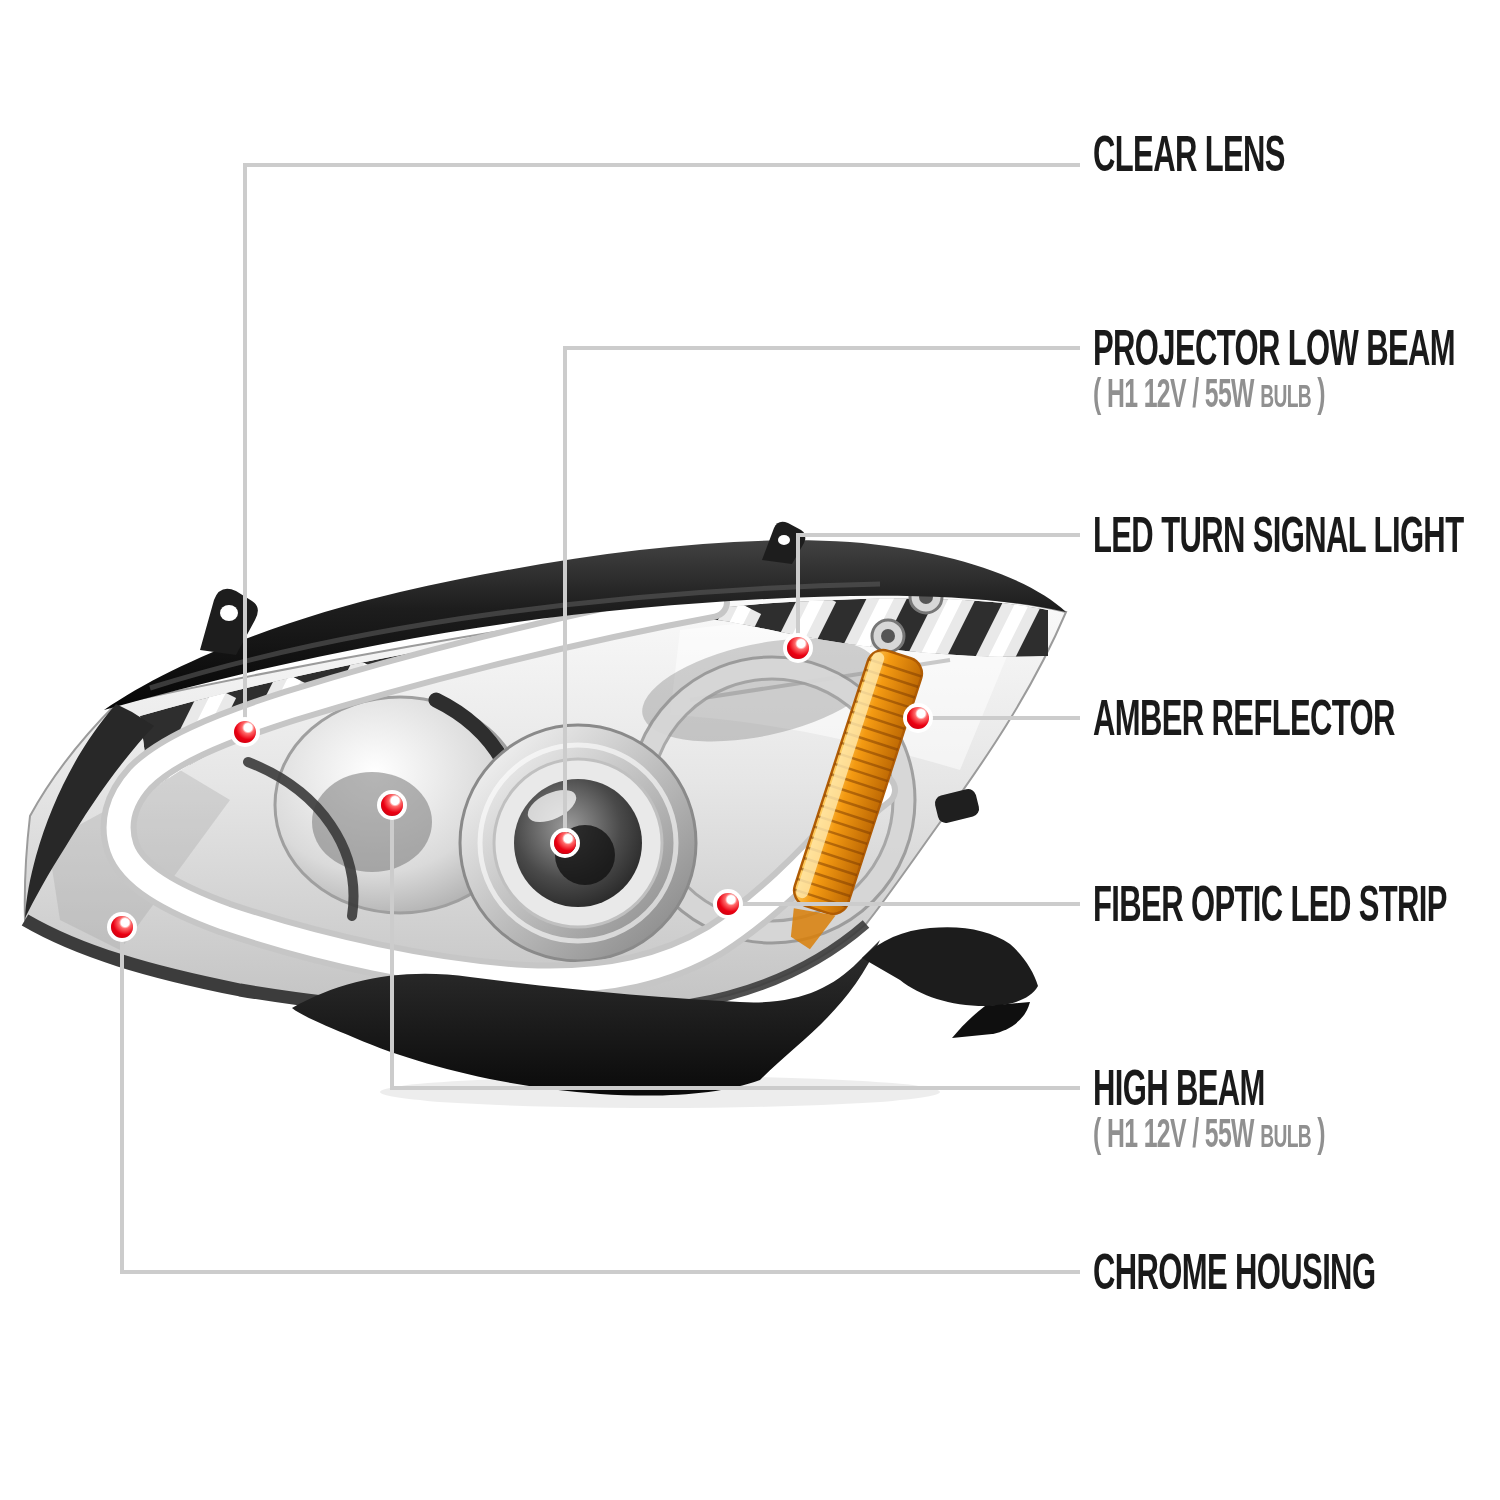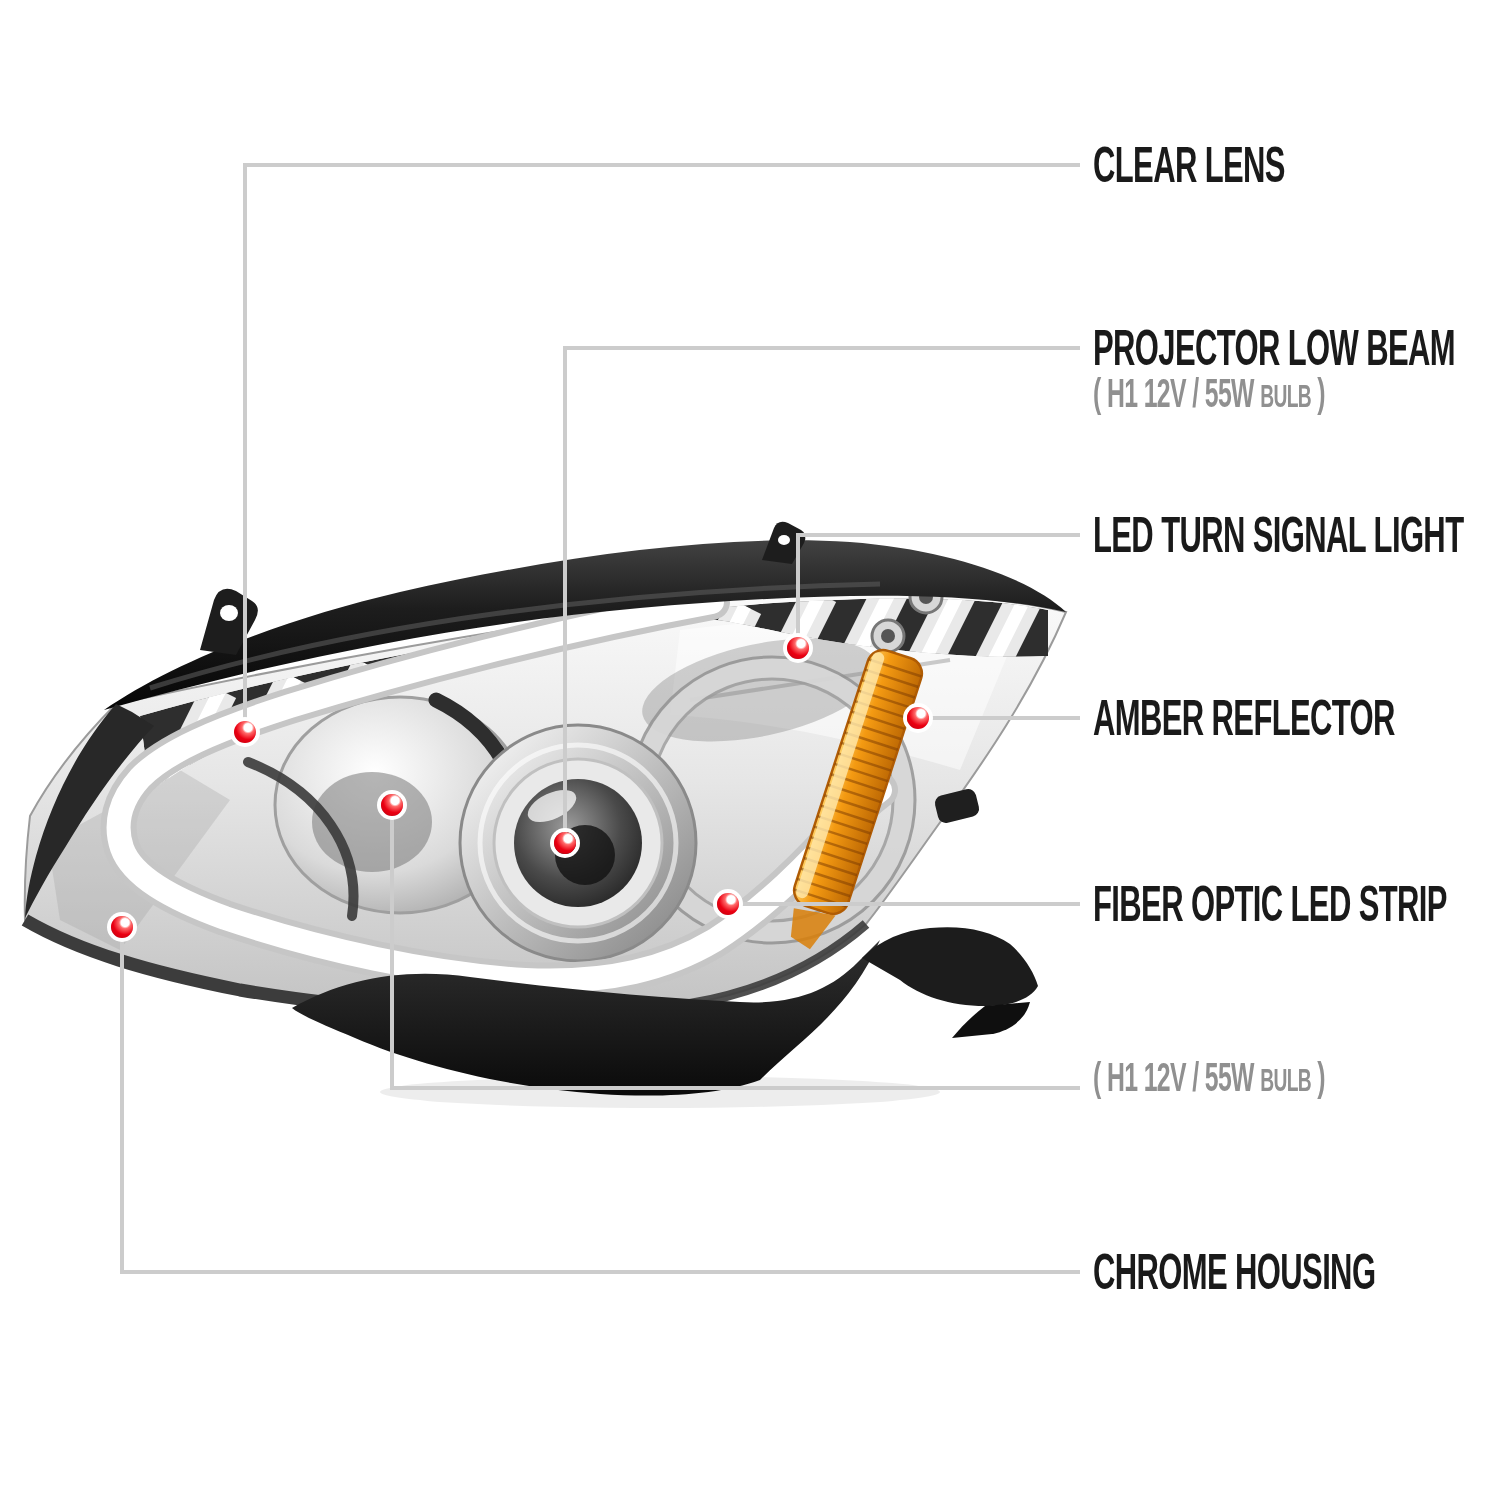--- a/index.html
+++ b/index.html
@@ -226,21 +226,21 @@
       <div class="callout-line" style="left: 728px; top: 902px; width: 352px; height: 4px; background: rgb(204, 204, 204);"></div>
       <div class="callout-dot" style="left: 717px; top: 893px;"></div>
       <div class="callout-line" style="left: 390px; top: 1086px; width: 690px; height: 4px; background: rgb(204, 204, 204);"></div>
       <div class="callout-line" style="left: 390px; top: 805px; width: 4px; height: 285px; background: rgb(204, 204, 204);"></div>
       <div class="callout-dot" style="left: 381px; top: 794px;"></div>
       <div class="callout-line" style="left: 120px; top: 1270px; width: 960px; height: 4px; background: rgb(204, 204, 204);"></div>
       <div class="callout-line" style="left: 120px; top: 927px; width: 4px; height: 347px; background: rgb(204, 204, 204);"></div>
       <div class="callout-dot" style="left: 111px; top: 916px;"></div>
     </div>
 
-  <div class="callout" style="top: 137px;">
+  <div class="callout" style="top: 126px;">
     <div class="cl-main"><span class="tx">CLEAR LENS</span></div>
   </div>
 
   <div class="callout" style="top: 320px;">
     <div class="cl-main"><span class="tx">PROJECTOR LOW BEAM</span></div>
     <div class="cl-sub"><span class="tx"><span>( H1  12V / 55W </span><span class="sub-small">BULB</span><span> )</span></span></div>
   </div>
 
   <div class="callout" style="top: 507px;">
     <div class="cl-main"><span class="tx">LED TURN SIGNAL LIGHT</span></div>
@@ -248,20 +248,21 @@
 
   <div class="callout" style="top: 690px;">
     <div class="cl-main"><span class="tx">AMBER REFLECTOR</span></div>
   </div>
 
   <div class="callout" style="top: 876px;">
     <div class="cl-main"><span class="tx">FIBER OPTIC LED STRIP</span></div>
   </div>
 
   <div class="callout" style="top: 1060px;">
+    <div class="cl-main"><span class="tx">HIGH BEAM</span></div>
     <div class="cl-sub"><span class="tx"><span>( H1  12V / 55W </span><span class="sub-small">BULB</span><span> )</span></span></div>
   </div>
 
   <div class="callout" style="top: 1244px;">
     <div class="cl-main"><span class="tx">CHROME HOUSING</span></div>
   </div>
 
 </div>
 
 </body></html>

